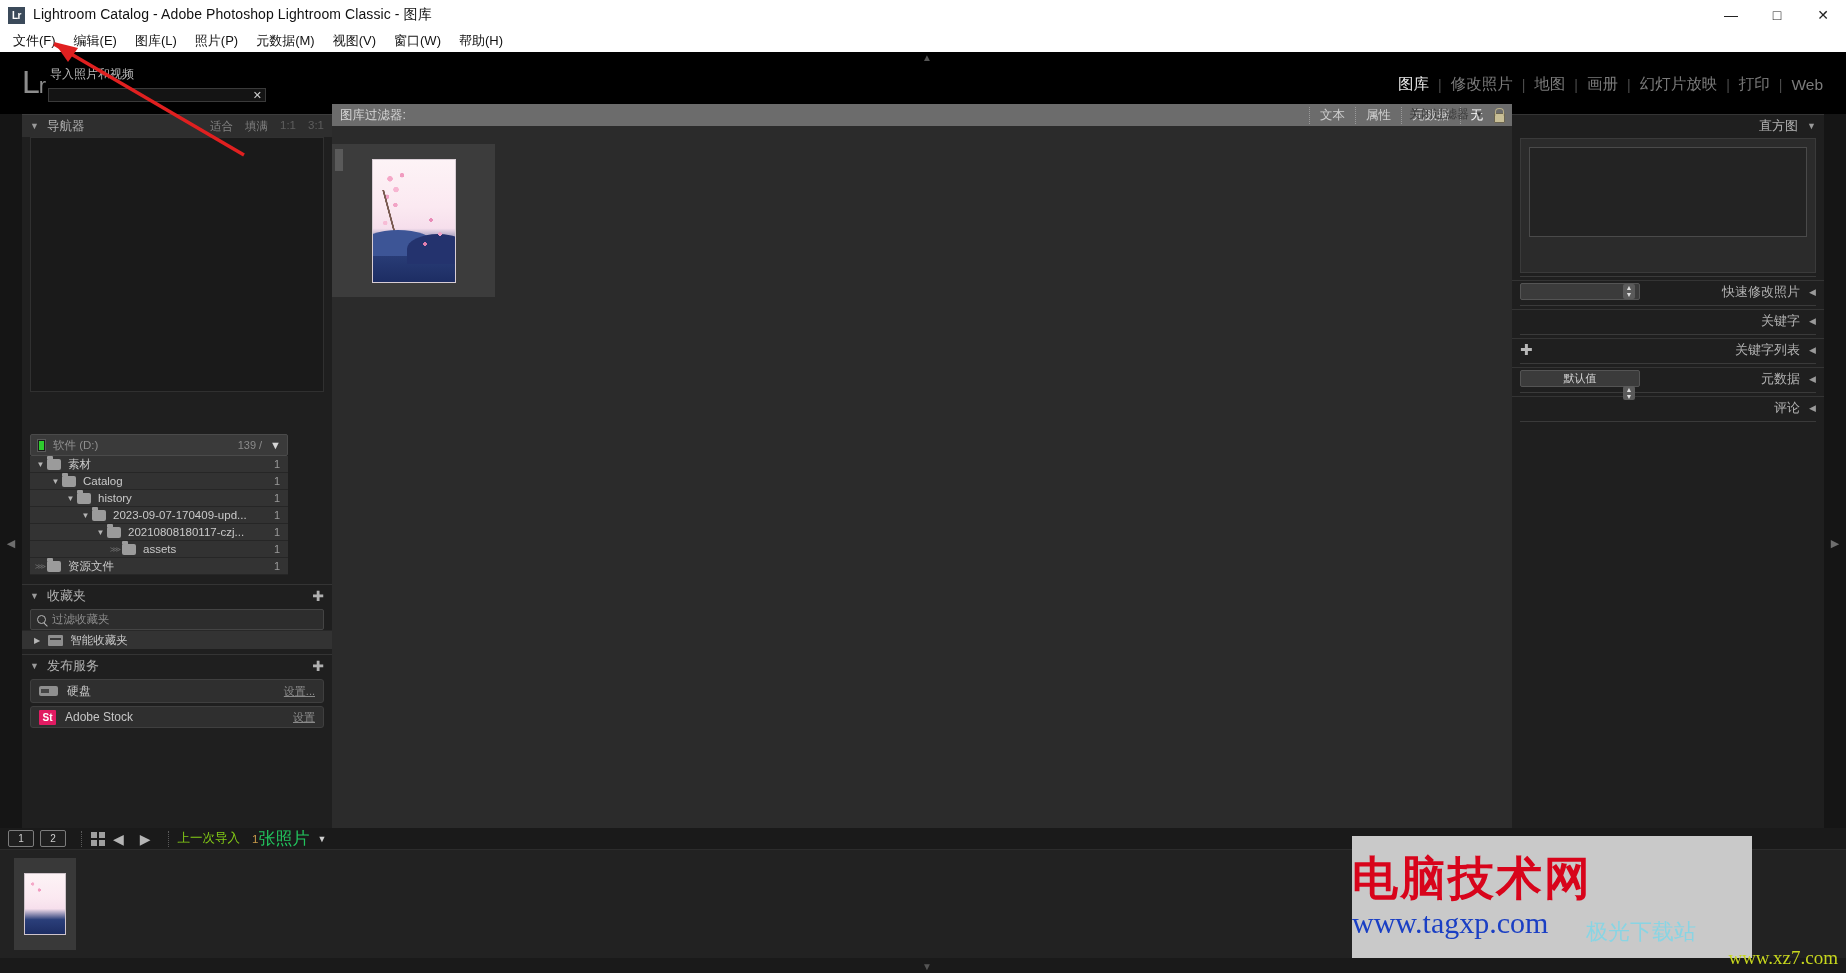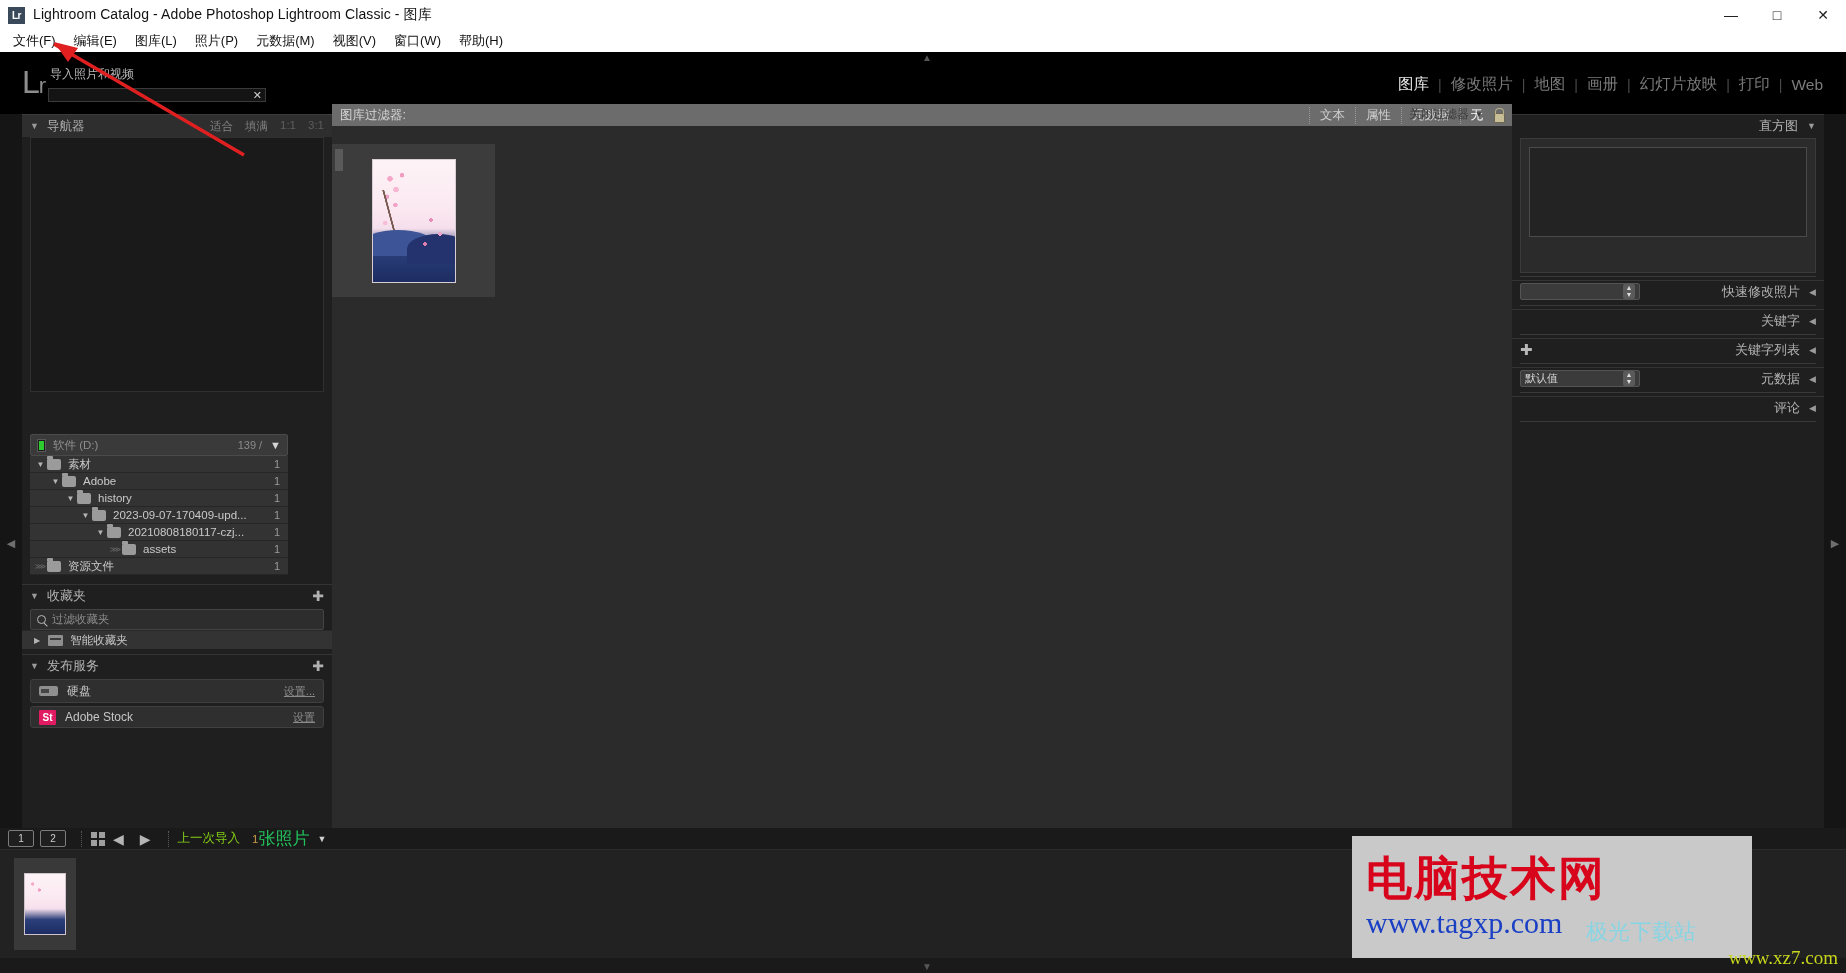--- a/index.html
+++ b/index.html
@@ -355,21 +355,21 @@
     position: relative;
   }
   .histo-inner {
     position: absolute; left: 8px; top: 8px; right: 8px; height: 90px;
     background: #232323; border: 1px solid #4a4a4a;
   }
   .rp-sep { height: 1px; background: #3a3a3a; margin: 3px 8px; }
   .mini-field {
     width: 120px; height: 17px; background: #3b3b3b; border: 1px solid #545454; border-radius: 2px;
     display: flex; align-items: center; padding: 0 4px; font-size: 11px; color: #d2d2d2;
-    position: absolute; left: 8px;
+    position: absolute; left: 8px; flex-direction: column;
   }
   .stepper {
     margin-left: auto; width: 12px; height: 15px; background: #5a5a5a; border-radius: 2px;
     color: #ddd; font-size: 7px; line-height: 7px; text-align: center;
   }
   .plus-ic { position: absolute; left: 8px; color: #b8b8b8; font-size: 15px; font-weight: bold; }
   .rbtns {
     position: absolute; left: 8px; bottom: 8px; width: 296px; display: flex; gap: 8px;
   }
   .rbtn {
@@ -418,21 +418,20 @@
     position: absolute; left: 922px; bottom: 1px; color: #555; font-size: 10px;
   }
 
   
   .annot { position: absolute; left: 0; top: 0; width: 1846px; height: 973px; pointer-events: none; }
 
   
   .wm1 {
     position: absolute; left: 1352px; top: 836px; width: 400px; height: 122px;
     background: #c9c9c9; display: flex; flex-direction: column; justify-content: center;
-    padding-left: 14px;
   }
   .wm1 .l1 { font-size: 46px; color: #d8041b; font-weight: bold; letter-spacing: 2px;
     font-family: "DejaVu Sans", sans-serif; line-height: 1.05; }
   .wm1 .l2 { font-size: 30px; color: #1a3fc4; font-family: "Liberation Serif", serif; margin-top: 4px; }
   .wm2 {
     position: absolute; left: 1636px; top: 838px; width: 196px; height: 116px;
     background: #2f7fd4; border-radius: 30px; color: #e8e8e8; font-size: 78px;
     font-weight: bold; display: flex; align-items: center; justify-content: center;
     font-family: "DejaVu Sans", sans-serif; letter-spacing: 1px;
   }
@@ -529,21 +528,21 @@
 
         <div class="folder-row" style="padding-left:4px">
           <span class="f-tri">▼</span>
           <span class="f-ico"></span>
           <span class="f-name">素材</span>
           <span class="f-count">1</span>
         </div>
         <div class="folder-row" style="padding-left:19px">
           <span class="f-tri">▼</span>
           <span class="f-ico"></span>
-          <span class="f-name">Adobe</span>
+          <span class="f-name">Catalog</span>
           <span class="f-count">1</span>
         </div>
         <div class="folder-row" style="padding-left:34px">
           <span class="f-tri">▼</span>
           <span class="f-ico"></span>
           <span class="f-name">history</span>
           <span class="f-count">1</span>
         </div>
         <div class="folder-row" style="padding-left:49px">
           <span class="f-tri">▼</span>

